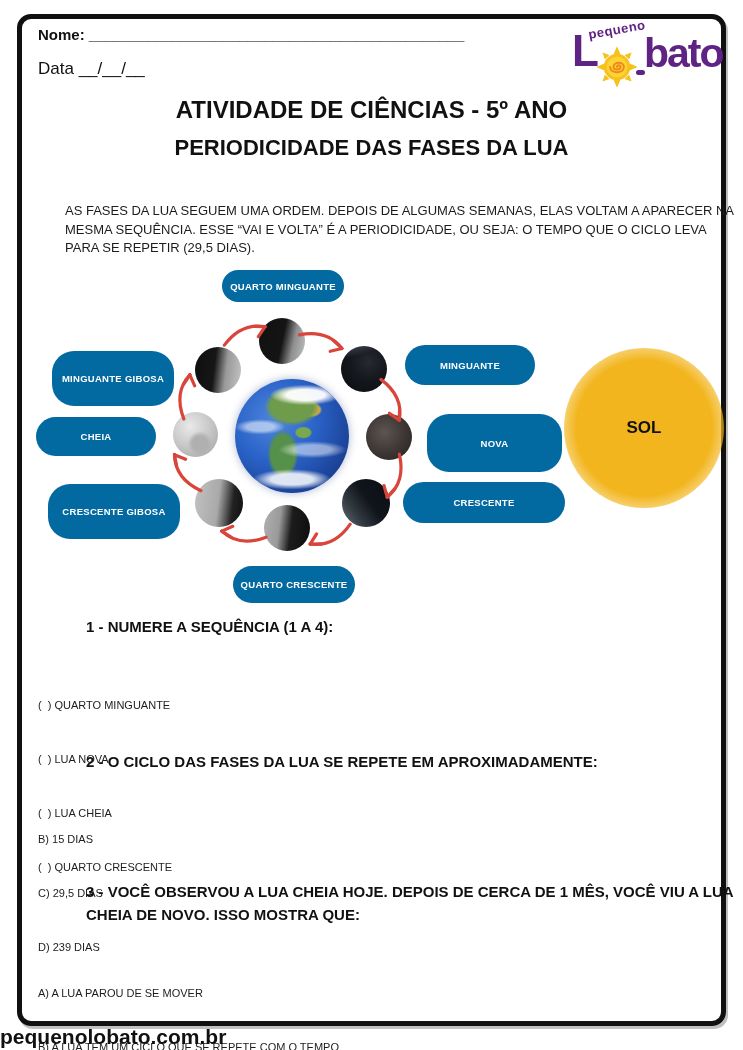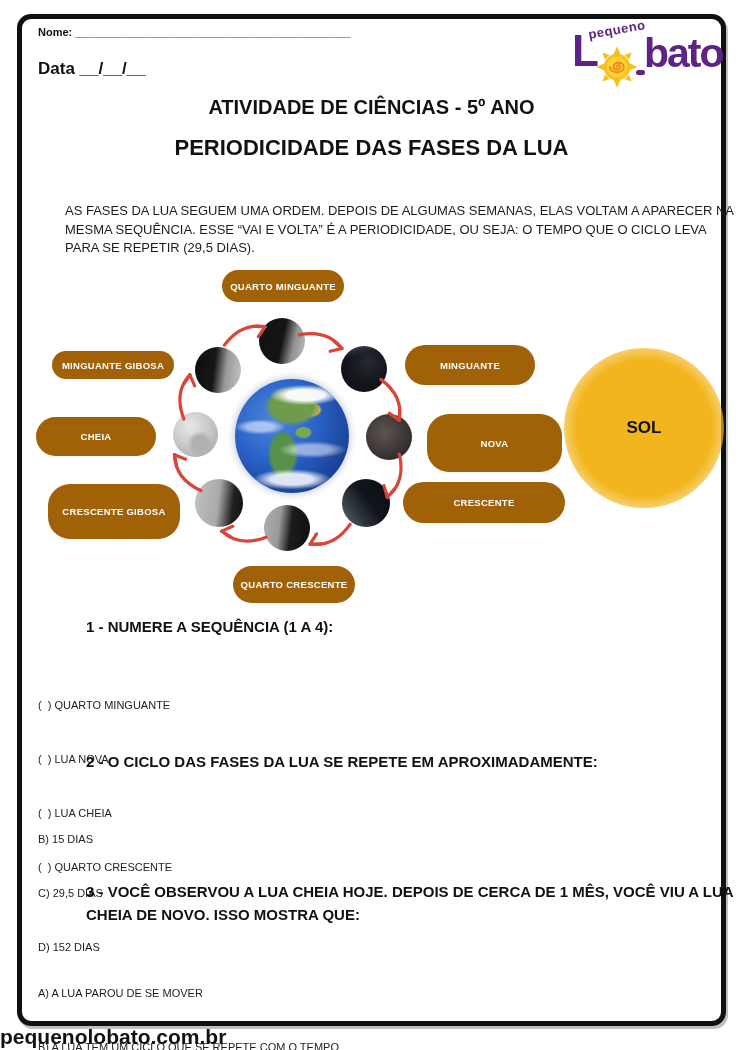--- a/index.html
+++ b/index.html
@@ -5,41 +5,41 @@
   html,body{margin:0;padding:0;background:#ffffff;}
   #page{
     position:relative;width:743px;height:1050px;background:#ffffff;overflow:hidden;
     font-family:"Liberation Sans","DejaVu Sans",sans-serif;color:#111;
   }
   .frame{
     position:absolute;left:17px;top:14px;width:699px;height:1002px;
     border:5px solid #101010;border-radius:14px;box-shadow:2px 3px 0 rgba(0,0,0,.25);
   }
   
-  .nome-row{position:absolute;left:38px;top:26px;font-size:11px;font-weight:bold;white-space:pre;}
-  .data-row{position:absolute;left:38px;top:59px;font-size:17px;font-weight:bold;}
+  .nome-row{position:absolute;left:38px;top:26px;font-size:15px;font-weight:bold;white-space:pre;}
+  .data-row{position:absolute;left:38px;top:59px;font-size:17px;font-weight:normal;}
   
   .logo{position:absolute;left:570px;top:18px;width:152px;height:80px;}
   .logo-pequeno{position:absolute;left:18px;top:4px;font-size:13px;font-weight:bold;color:#5f2383;transform:rotate(-10deg);letter-spacing:.5px;}
   .logo-l{position:absolute;left:2px;top:8px;font-size:44px;font-weight:bold;color:#5f2383;}
   .logo-sun{position:absolute;left:24px;top:26px;width:46px;height:46px;}
   .logo-dash{position:absolute;left:66px;top:52px;width:9px;height:5px;background:#5f2383;border-radius:3px;}
   .logo-bato{position:absolute;left:74px;top:12px;font-size:41px;font-weight:bold;color:#5f2383;letter-spacing:-2px;}
   
-  .title{position:absolute;left:0;top:96px;width:743px;text-align:center;font-size:20px;font-weight:bold;}
+  .title{position:absolute;left:0;top:96px;width:743px;text-align:center;font-size:24px;font-weight:bold;}
   .subtitle{position:absolute;left:0;top:135px;width:743px;text-align:center;font-size:22px;font-weight:bold;}
   .intro{position:absolute;left:38px;top:202px;width:672px;font-size:13px;line-height:18.5px;color:#1c1c1c;margin-left:27px;}
   
   .pill{
-    position:absolute;background:#a16207;color:#fff;border-radius:22px;
+    position:absolute;background:#0369a1;color:#fff;border-radius:22px;
     display:flex;align-items:center;justify-content:center;
     font-size:9.5px;font-weight:bold;letter-spacing:.03em;text-align:center;
   }
   .p-qm{left:222px;top:270px;width:122px;height:32px;}
-  .p-mg{left:52px;top:351px;width:122px;height:28px;}
+  .p-mg{left:52px;top:351px;width:122px;height:55px;}
   .p-ch{left:36px;top:417px;width:120px;height:39px;}
   .p-cg{left:48px;top:484px;width:132px;height:55px;}
   .p-qc{left:233px;top:566px;width:122px;height:37px;}
   .p-mi{left:405px;top:345px;width:130px;height:40px;}
   .p-no{left:427px;top:414px;width:135px;height:58px;}
   .p-cr{left:403px;top:482px;width:162px;height:41px;}
   .moon{position:absolute;border-radius:50%;}
   .m-top {left:259px;top:318px;width:46px;height:46px;background:linear-gradient(102deg,#111 0%,#141414 50%,#8f8f8f 72%,#c4c4c4 100%);}
   .m-130 {left:341px;top:346px;width:46px;height:46px;background:linear-gradient(165deg,#4c525a 0%,rgba(0,0,0,0) 24%),radial-gradient(circle at 60% 35%,#262a31 0%,#14171c 45%,#0a0c10 100%);}
   .m-300 {left:366px;top:414px;width:46px;height:46px;background:radial-gradient(circle at 40% 40%,#5e5552 0%,#3b3533 55%,#262221 100%);}
@@ -188,21 +188,21 @@
     <div>(  ) QUARTO MINGUANTE</div>
     <div>(  ) LUA NOVA</div>
     <div>(  ) LUA CHEIA</div>
     <div>(  ) QUARTO CRESCENTE</div>
   </div>
 
   <div class="q-head" style="top:750px">2 - O CICLO DAS FASES DA LUA SE REPETE EM APROXIMADAMENTE:</div>
   <div class="q-opts" style="top:794px">
     <div>B) 15 DIAS</div>
     <div>C) 29,5 DIAS</div>
-    <div>D) 152 DIAS</div>
+    <div>D) 239 DIAS</div>
   </div>
 
   <div class="q-head" style="top:880px">3 - VOCÊ OBSERVOU A LUA CHEIA HOJE. DEPOIS DE CERCA DE 1 MÊS, VOCÊ VIU A LUA CHEIA DE NOVO. ISSO MOSTRA QUE:</div>
   <div class="q-opts" style="top:948px">
     <div>A) A LUA PAROU DE SE MOVER</div>
     <div>B) A LUA TEM UM CICLO QUE SE REPETE COM O TEMPO</div>
     
     
   </div>
 

